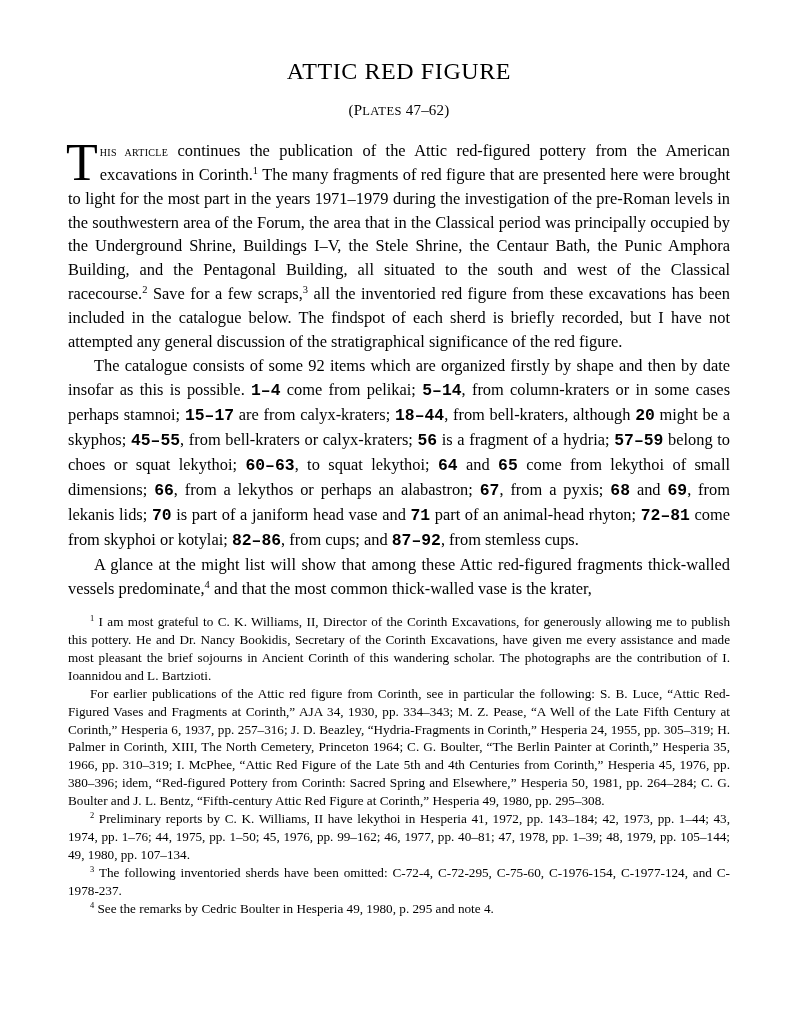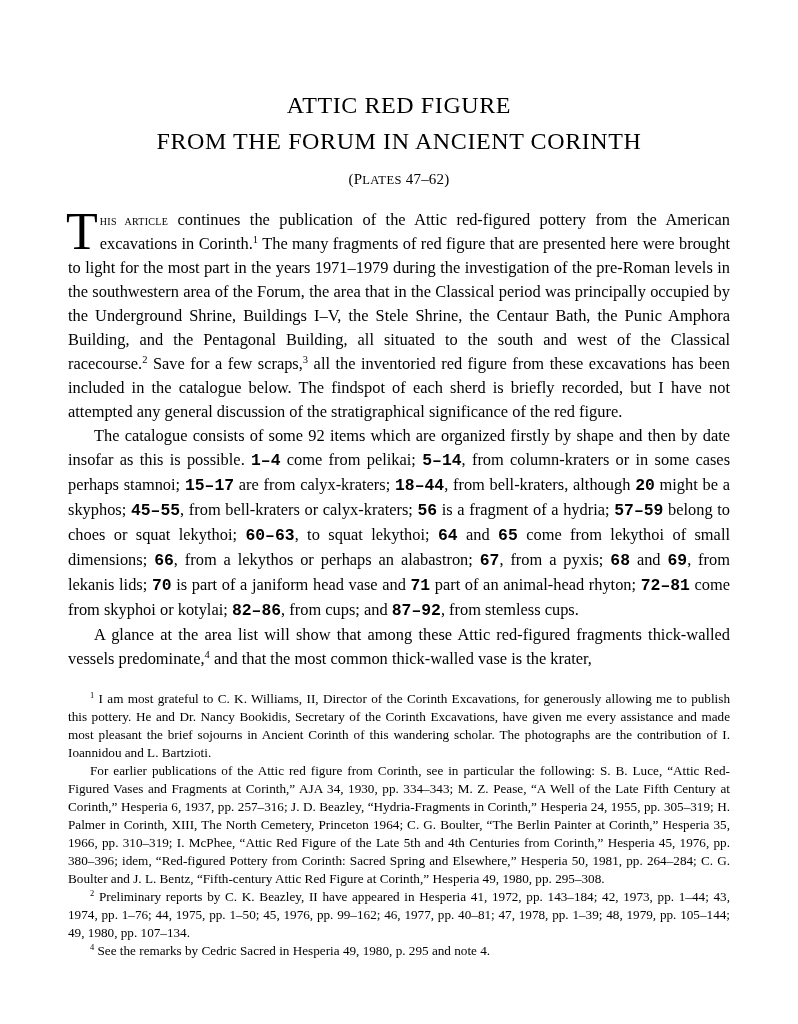--- a/index.html
+++ b/index.html
@@ -12,21 +12,21 @@
     height: 1024px;
     font-family: "Liberation Serif", serif;
     color: #000000;
     -webkit-font-smoothing: antialiased;
   }
   .page {
     position: relative;
     width: 798px;
     height: 768px;
     box-sizing: border-box;
-    padding: 90px 68px 20px 68px;
+    padding: 56px 68px 20px 68px;
   }
   .title-block {
     text-align: center;
   }
   .title-line {
     font-size: 24px;
     letter-spacing: 0.6px;
     line-height: 1.32;
     font-weight: normal;
     margin: 0;
@@ -76,61 +76,61 @@
   }
   sup {
     font-size: 64%;
     vertical-align: super;
     line-height: 0;
   }
   .bold { font-weight: bold; font-family: Liberation Mono, monospace; }
   .ital { }
 
   .notes {
-    margin-top: 20px;
+    margin-top: 12px;
     font-size: 13.2px;
     line-height: 1.36;
     text-align: justify;
   }
   .notes p {
     margin: 0;
     text-indent: 22px;
   }
   .notes p.cont {
     text-indent: 22px;
   }
 </style>
 </head>
 <body>
 
 <div class="page">
 
   <div class="title-block">
     <div class="title-line">ATTIC RED FIGURE</div>
-    <div class="title-line second">FROM THE FORUM IN ANCIENT CORINTH</div>
   </div>
 
   <div class="plates"><span>(P</span><span class="sc">LATES</span><span> 47–62)</span></div>
 
   <div class="body-text">
 
     <p class="first"><span class="dropcap">T</span><span class="smallcaps-run">HIS ARTICLE</span><span> continues the publication of the Attic red-figured pottery from the American excavations in Corinth.</span><sup>1</sup><span> The many fragments of red figure that are presented here were brought to light for the most part in the years 1971–1979 during the investigation of the pre-Roman levels in the southwestern area of the Forum, the area that in the Classical period was principally occupied by the Underground Shrine, Buildings I–V, the Stele Shrine, the Centaur Bath, the Punic Amphora Building, and the Pentagonal Building, all situated to the south and west of the Classical racecourse.</span><sup>2</sup><span> Save for a few scraps,</span><sup>3</sup><span> all the inventoried red figure from these excavations has been included in the catalogue below. The findspot of each sherd is briefly recorded, but I have not attempted any general discussion of the stratigraphical significance of the red figure.</span></p>
 
     <p><span>The catalogue consists of some 92 items which are organized firstly by shape and then by date insofar as this is possible. </span><span class="bold">1–4</span><span> come from pelikai; </span><span class="bold">5–14</span><span>, from column-kraters or in some cases perhaps stamnoi; </span><span class="bold">15–17</span><span> are from calyx-kraters; </span><span class="bold">18–44</span><span>, from bell-kraters, although </span><span class="bold">20</span><span> might be a skyphos; </span><span class="bold">45–55</span><span>, from bell-kraters or calyx-kraters; </span><span class="bold">56</span><span> is a fragment of a hydria; </span><span class="bold">57–59</span><span> belong to choes or squat lekythoi; </span><span class="bold">60–63</span><span>, to squat lekythoi; </span><span class="bold">64</span><span> and </span><span class="bold">65</span><span> come from lekythoi of small dimensions; </span><span class="bold">66</span><span>, from a lekythos or perhaps an alabastron; </span><span class="bold">67</span><span>, from a pyxis; </span><span class="bold">68</span><span> and </span><span class="bold">69</span><span>, from lekanis lids; </span><span class="bold">70</span><span> is part of a janiform head vase and </span><span class="bold">71</span><span> part of an animal-head rhyton; </span><span class="bold">72–81</span><span> come from skyphoi or kotylai; </span><span class="bold">82–86</span><span>, from cups; and </span><span class="bold">87–92</span><span>, from stemless cups.</span></p>
 
-    <p><span>A glance at the area list will show that among these Attic red-figured fragments thick-walled vessels predominate,</span><sup>4</sup><span> and that the most common thick-walled vase is the krater,</span></p>
+    <p><span>A glance at the might list will show that among these Attic red-figured fragments thick-walled vessels predominate,</span><sup>4</sup><span> and that the most common thick-walled vase is the krater,</span></p>
 
   </div>
 
   <div class="notes">
 
     <p><sup>1</sup><span> I am most grateful to C. K. Williams, II, Director of the Corinth Excavations, for generously allowing me to publish this pottery. He and Dr. Nancy Bookidis, Secretary of the Corinth Excavations, have given me every assistance and made most pleasant the brief sojourns in Ancient Corinth of this wandering scholar. The photographs are the contribution of I. Ioannidou and L. Bartzioti.</span></p>
 
     <p class="cont"><span>For earlier publications of the Attic red figure from Corinth, see in particular the following: S. B. Luce, “Attic Red-Figured Vases and Fragments at Corinth,” </span><span class="ital">AJA</span><span> 34, 1930, pp. 334–343; M. Z. Pease, “A Well of the Late Fifth Century at Corinth,” </span><span class="ital">Hesperia</span><span> 6, 1937, pp. 257–316; J. D. Beazley, “Hydria-Fragments in Corinth,” </span><span class="ital">Hesperia</span><span> 24, 1955, pp. 305–319; H. Palmer in </span><span class="ital">Corinth</span><span>, XIII, </span><span class="ital">The North Cemetery</span><span>, Princeton 1964; C. G. Boulter, “The Berlin Painter at Corinth,” </span><span class="ital">Hesperia</span><span> 35, 1966, pp. 310–319; I. McPhee, “Attic Red Figure of the Late 5th and 4th Centuries from Corinth,” </span><span class="ital">Hesperia</span><span> 45, 1976, pp. 380–396; </span><span class="ital">idem</span><span>, “Red-figured Pottery from Corinth: Sacred Spring and Elsewhere,” </span><span class="ital">Hesperia</span><span> 50, 1981, pp. 264–284; C. G. Boulter and J. L. Bentz, “Fifth-century Attic Red Figure at Corinth,” </span><span class="ital">Hesperia</span><span> 49, 1980, pp. 295–308.</span></p>
 
-    <p><sup>2</sup><span> Preliminary reports by C. K. Beazley, II have appeared in </span><span class="ital">Hesperia</span><span> 41, 1972, pp. 143–184; 42, 1973, pp. 1–44; 43, 1974, pp. 1–76; 44, 1975, pp. 1–50; 45, 1976, pp. 99–162; 46, 1977, pp. 40–81; 47, 1978, pp. 1–39; 48, 1979, pp. 105–144; 49, 1980, pp. 107–134.</span></p>
+    <p><sup>2</sup><span> Preliminary reports by C. K. Williams, II have lekythoi in </span><span class="ital">Hesperia</span><span> 41, 1972, pp. 143–184; 42, 1973, pp. 1–44; 43, 1974, pp. 1–76; 44, 1975, pp. 1–50; 45, 1976, pp. 99–162; 46, 1977, pp. 40–81; 47, 1978, pp. 1–39; 48, 1979, pp. 105–144; 49, 1980, pp. 107–134.</span></p>
 
+    <p><sup>3</sup><span> The following inventoried sherds have been omitted: C-72-4, C-72-295, C-75-60, C-1976-154, C-1977-124, and C-1978-237.</span></p>
 
-    <p><sup>4</sup><span> See the remarks by Cedric Sacred in </span><span class="ital">Hesperia</span><span> 49, 1980, p. 295 and note 4.</span></p>
+    <p><sup>4</sup><span> See the remarks by Cedric Boulter in </span><span class="ital">Hesperia</span><span> 49, 1980, p. 295 and note 4.</span></p>
 
   </div>
 
 </div>
 
 </body></html>

